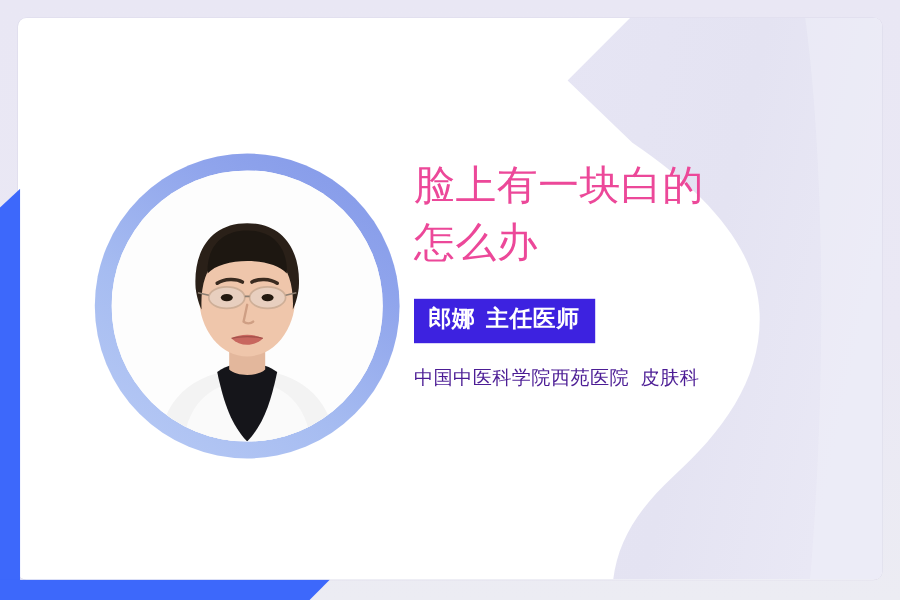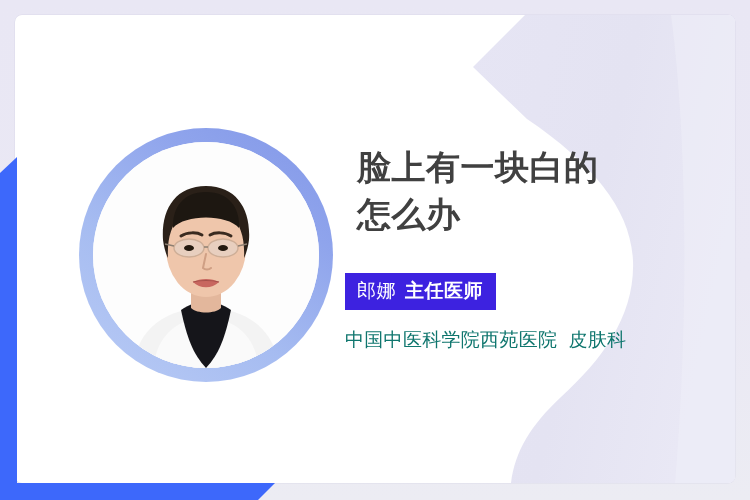--- a/index.html
+++ b/index.html
@@ -110,51 +110,51 @@
   }
 
   
   .text-col {
     position: absolute;
     left: 330px;
     top: 117px;
     width: 360px;
   }
   .title {
-    color: #404040;
+    color: #ec4899;
     font-size: 34px;
     line-height: 47px;
     letter-spacing: 0.5px;
     white-space: pre-line;
-    margin: 12px;
-    font-weight: 700;
+    margin: 0;
+    font-weight: 400;
   }
   .badge {
     display: inline-block;
     margin-top: 23px;
     background: #3d22e0;
     color: #ffffff;
     padding: 6px 13px 7px 12px;
     font-size: 19px;
     line-height: 24px;
     white-space: nowrap;
   }
   .badge .doc-name {
-    font-weight: 400;
+    font-weight: 700;
     letter-spacing: 0.5px;
   }
   .badge .doc-title {
     font-weight: 700;
     margin-left: 9px;
     letter-spacing: 0.5px;
   }
   .affiliation {
     margin-top: 17px;
-    color: #0f766e;
-    font-size: 19px;
+    color: #4c1d95;
+    font-size: 16px;
     line-height: 26px;
     letter-spacing: 0.3px;
     white-space: pre;
   }
 </style>
 </head>
 <body>
 
 <div class="poster">
 

